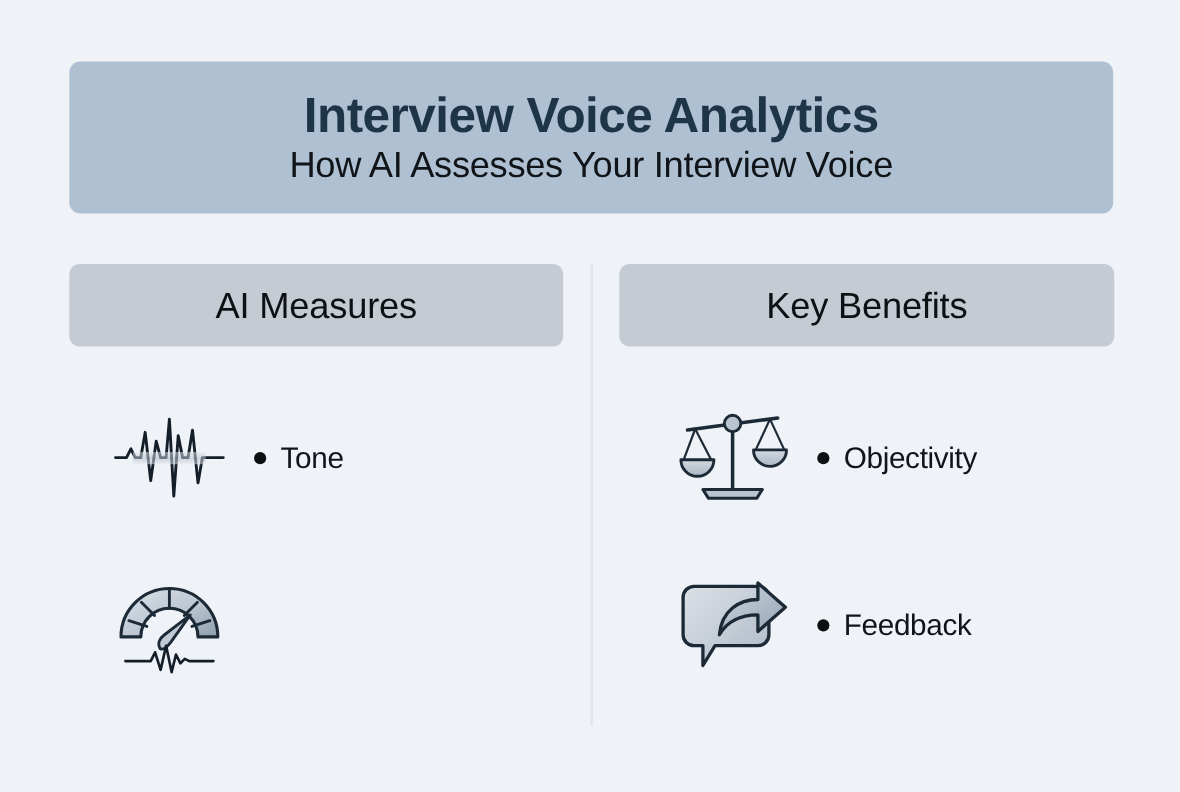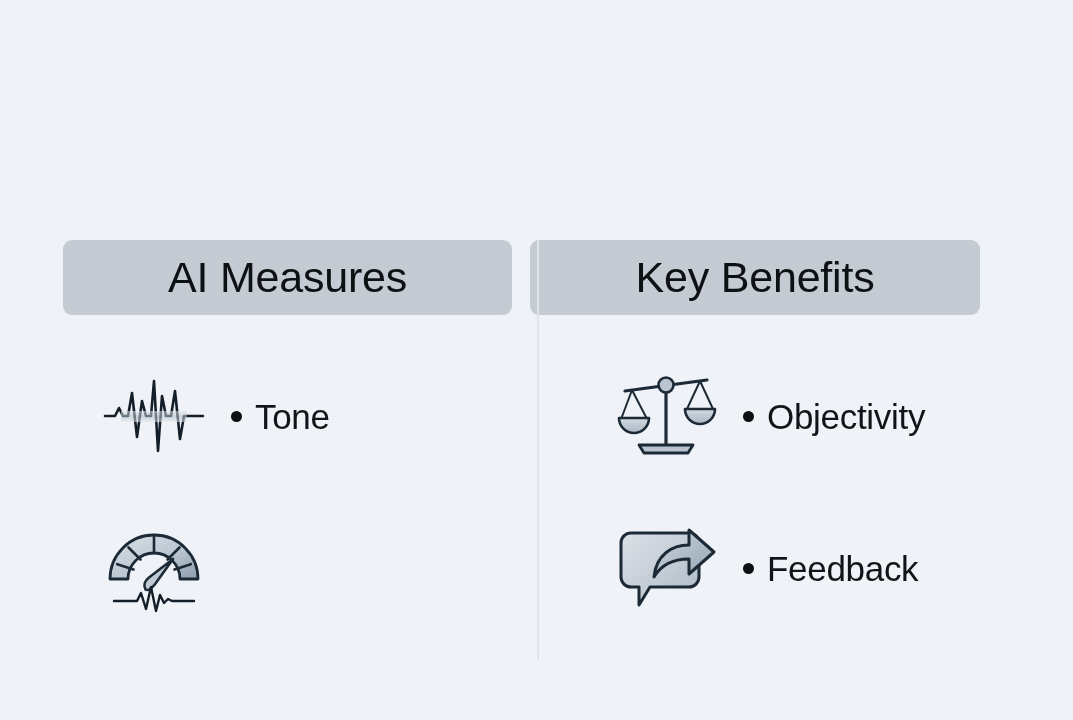--- a/index.html
+++ b/index.html
@@ -52,23 +52,23 @@
     position:absolute;
     top:240px;
     height:75px;
     background:#c5cbd3;
     border-radius:9px;
     display:flex;
     align-items:center;
     justify-content:center;
   }
   .section-pill.left  { left:63px;  width:449px; }
-  .section-pill.right { left:530px; width:450px; }
+  .section-pill.right { left:563px; width:450px; }
   .section-pill-label {
-    font-size:43px;
+    font-size:33px;
     font-weight:400;
     color:#0d1114;
     letter-spacing:-0.2px;
     white-space:nowrap;
   }
 
   
   .column-divider {
     position:absolute;
     left:537px; top:240px;
@@ -103,33 +103,37 @@
     gap:13px;
     margin-left:23px;
   }
   .row-bullet {
     width:11px; height:11px;
     border-radius:50%;
     background:#0d0f12;
     flex:none;
   }
   .row-label {
-    font-size:35px;
+    font-size:27px;
     font-weight:400;
     color:#111418;
     letter-spacing:-0.3px;
     white-space:nowrap;
     line-height:1;
   }
 </style>
 </head>
 <body>
 
 <div class="canvas">
 
+  <div class="header-banner">
+    <div class="header-title">Interview Voice Analytics</div>
+    <div class="header-subtitle">How AI Assesses Your Interview Voice</div>
+  </div>
 
   <div class="section-pill left">
     <span class="section-pill-label">AI Measures</span>
   </div>
 
   <div class="section-pill right">
     <span class="section-pill-label">Key Benefits</span>
   </div>
 
   <div class="column-divider"></div>

